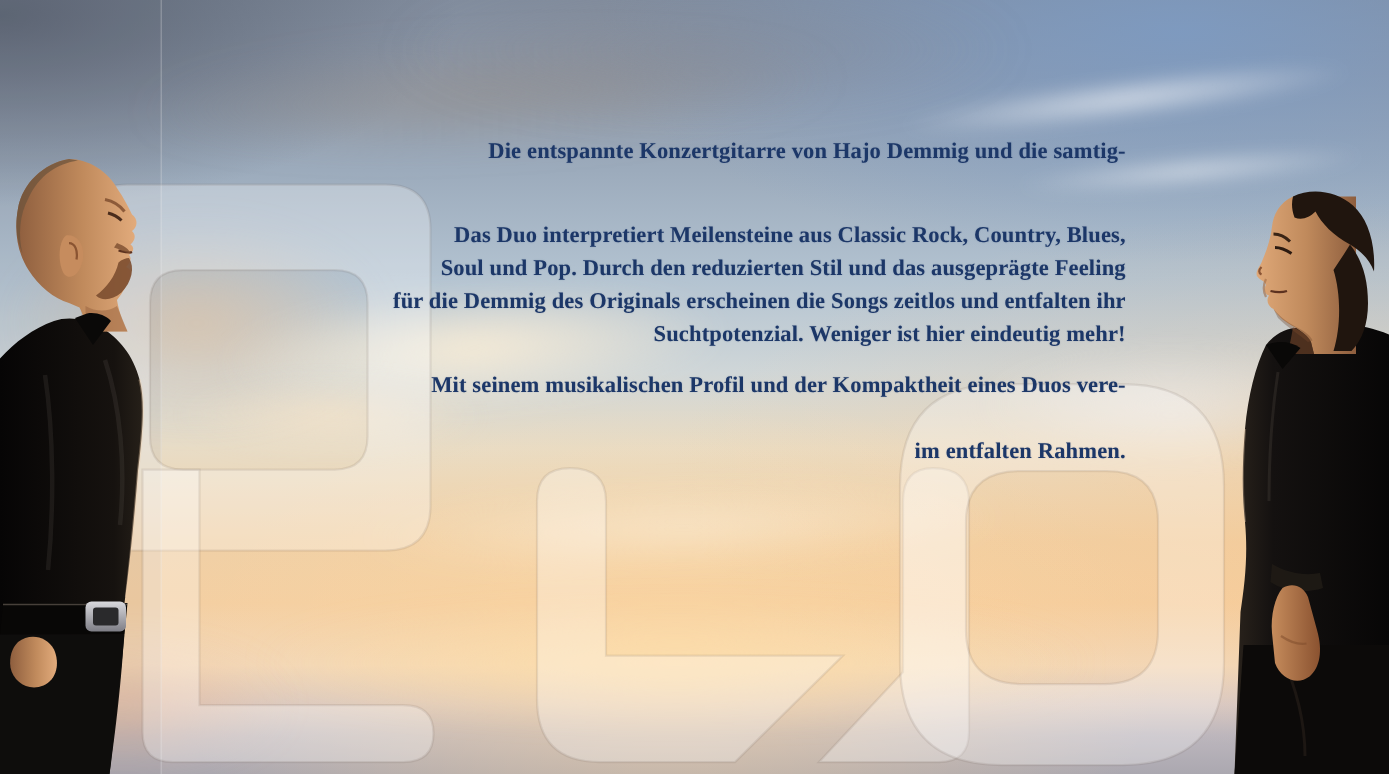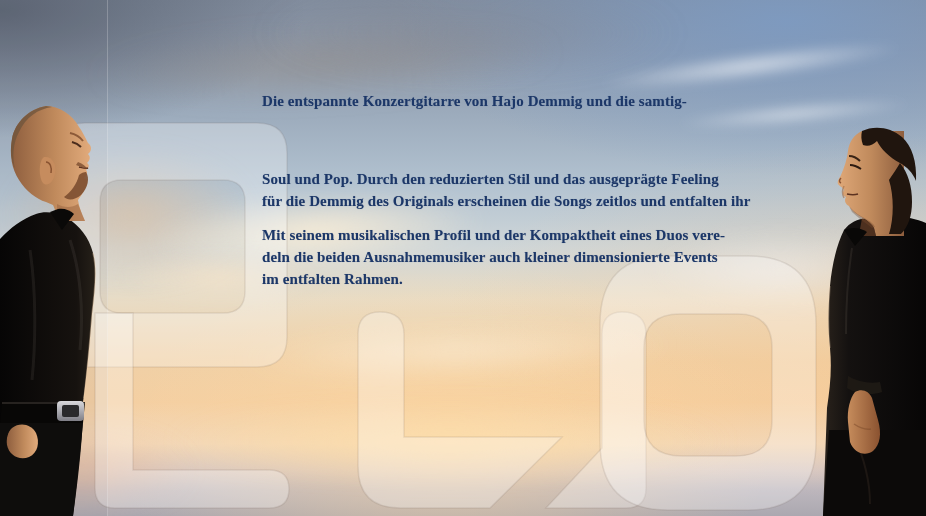--- a/index.html
+++ b/index.html
@@ -33,21 +33,21 @@
   
   .wm{position:absolute;left:0;top:0;}
   
   .fig{position:absolute;}
   .fig-left{left:0;top:100px;}
   .fig-right{left:792px;top:124px;}
   
   .textblock{position:absolute;left:262px;top:90px;color:#1c3768;
     font-weight:bold;font-size:15px;line-height:22px;letter-spacing:.1px;
     text-shadow:0 0 1px rgba(28,55,104,.25);}
-  .textblock p{margin:0 0 12px 0;}
+  .textblock p{margin:0 0 12px 0;text-align:right;}
   .line{white-space:nowrap;}
 </style>
 </head>
 <body>
 
 <div id="stage">
 
   <div class="sky"></div>
   <div>
     <div class="cloud c1"></div>
@@ -157,24 +157,25 @@
       <path fill="#090807" d="M52,106 L63,122 L75,108 C68,103 59,103 52,106 Z"></path>
     </g>
   </svg>
 
   <div class="textblock">
     <p>
       <span class="line">Die entspannte Konzertgitarre von Hajo Demmig  und die samtig-</span><br>
       <br>
     </p>
     <p>
-      <br>
+      <span class="line">Das Duo interpretiert Meilensteine aus Classic Rock, Country, Blues,</span><br>
       <span class="line">Soul und Pop.  Durch den reduzierten Stil und das ausgeprägte Feeling</span><br>
       <span class="line">für die Demmig des Originals erscheinen die Songs zeitlos und entfalten ihr</span><br>
+      <span class="line">Suchtpotenzial. Weniger ist hier eindeutig mehr!</span>
     </p>
     <p>
       <span class="line">Mit seinem musikalischen Profil und der Kompaktheit eines Duos vere-</span><br>
-      <span class="line">deln die beiden Ausnahmemusiker auch kleiner dimensionierte Events</span><br>
+      <br>
       <span class="line">im entfalten Rahmen.</span>
     </p>
   </div>
 
 </div>
 
 </body></html>

